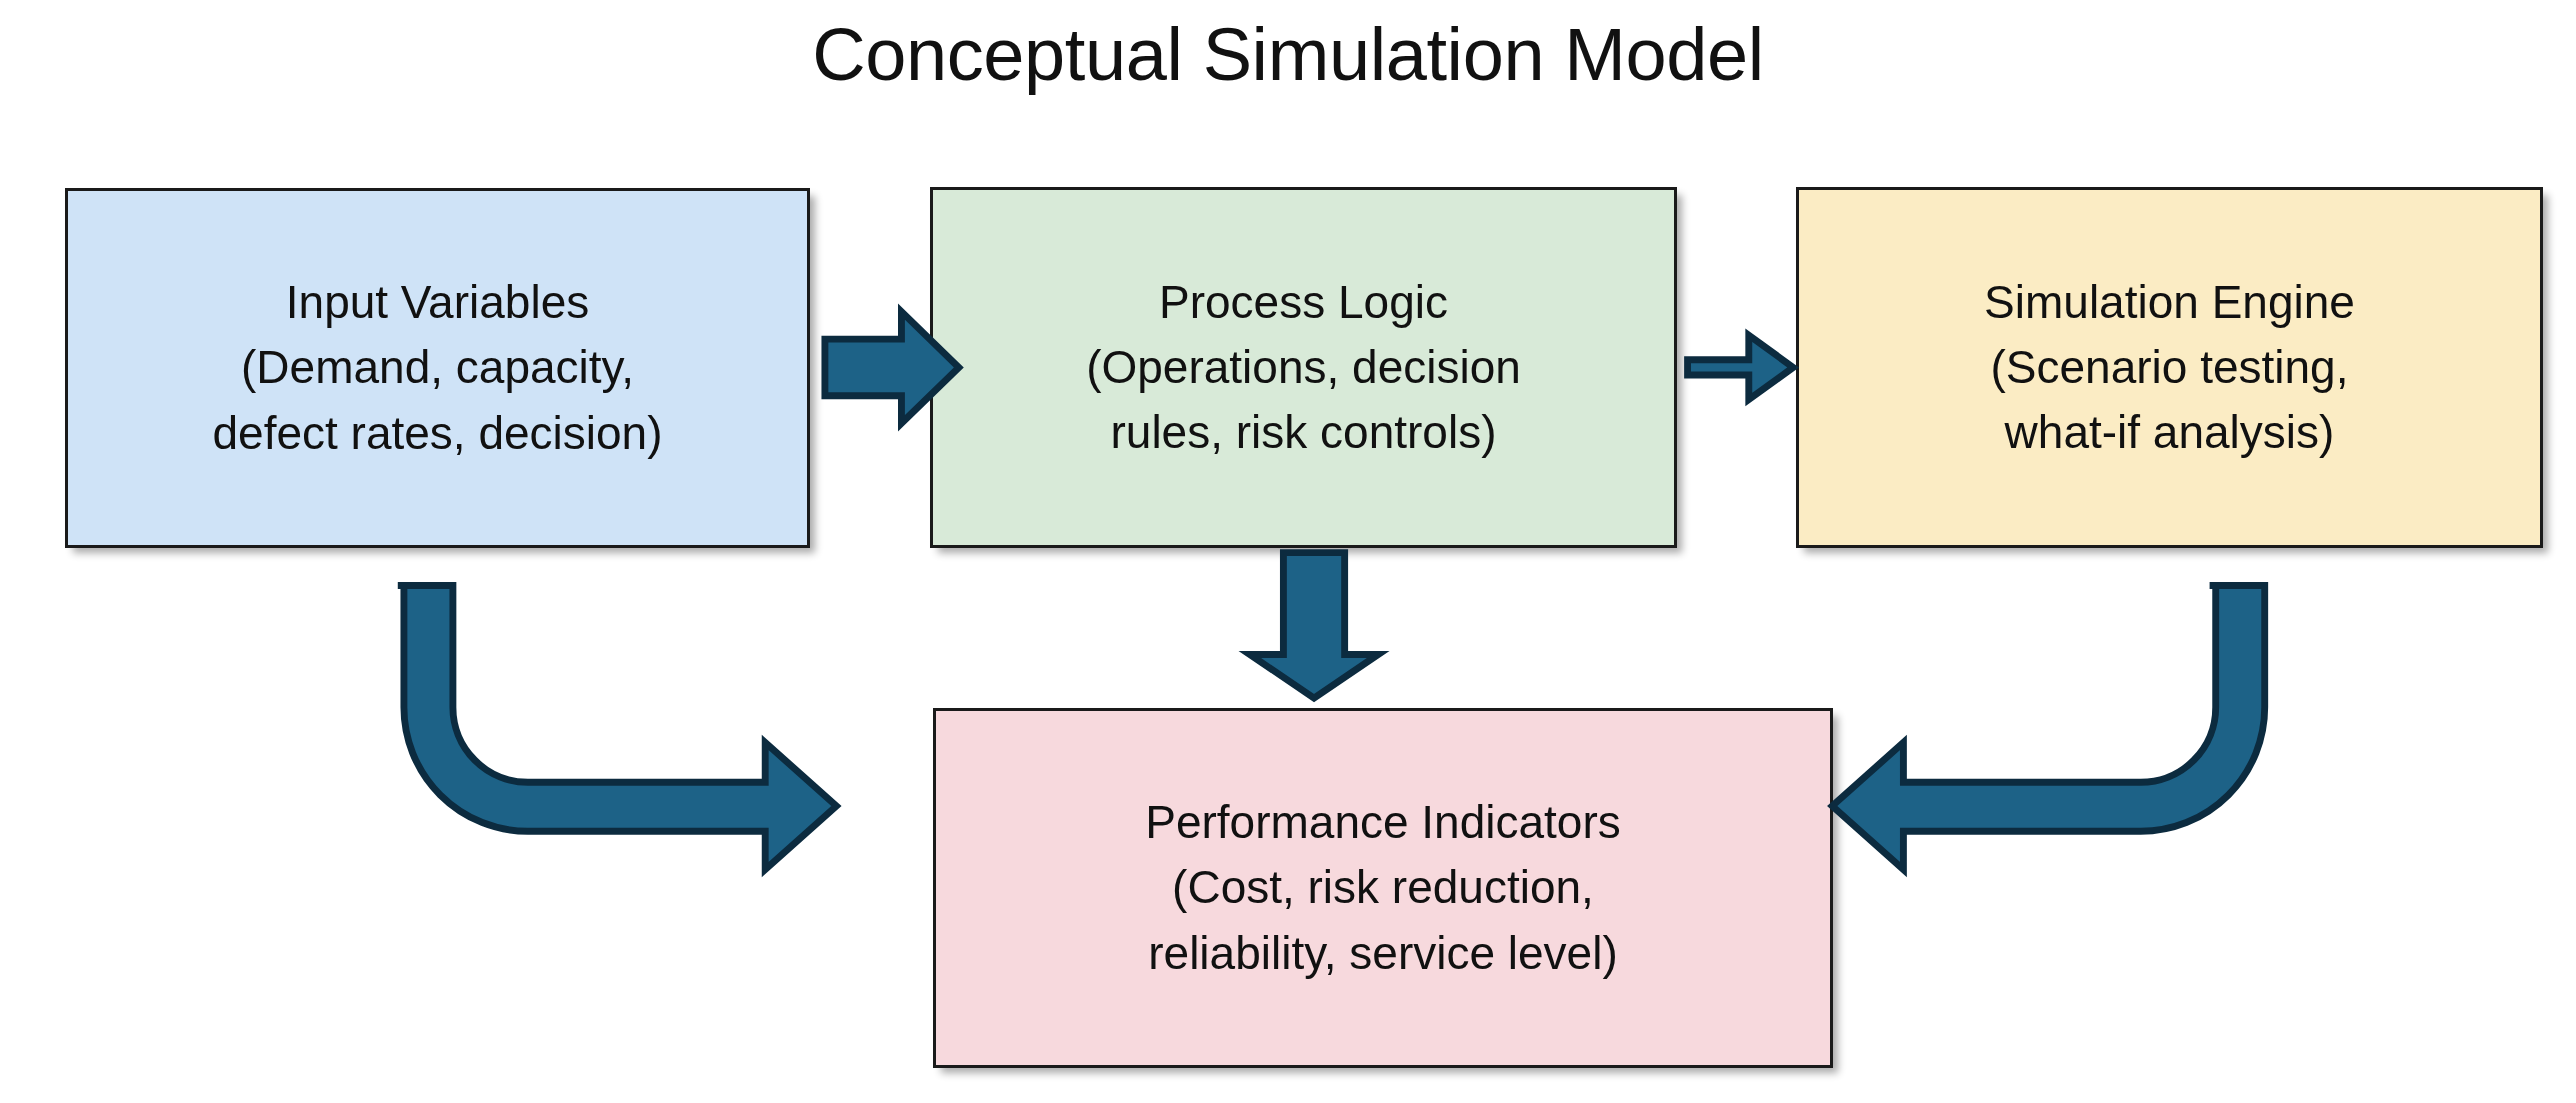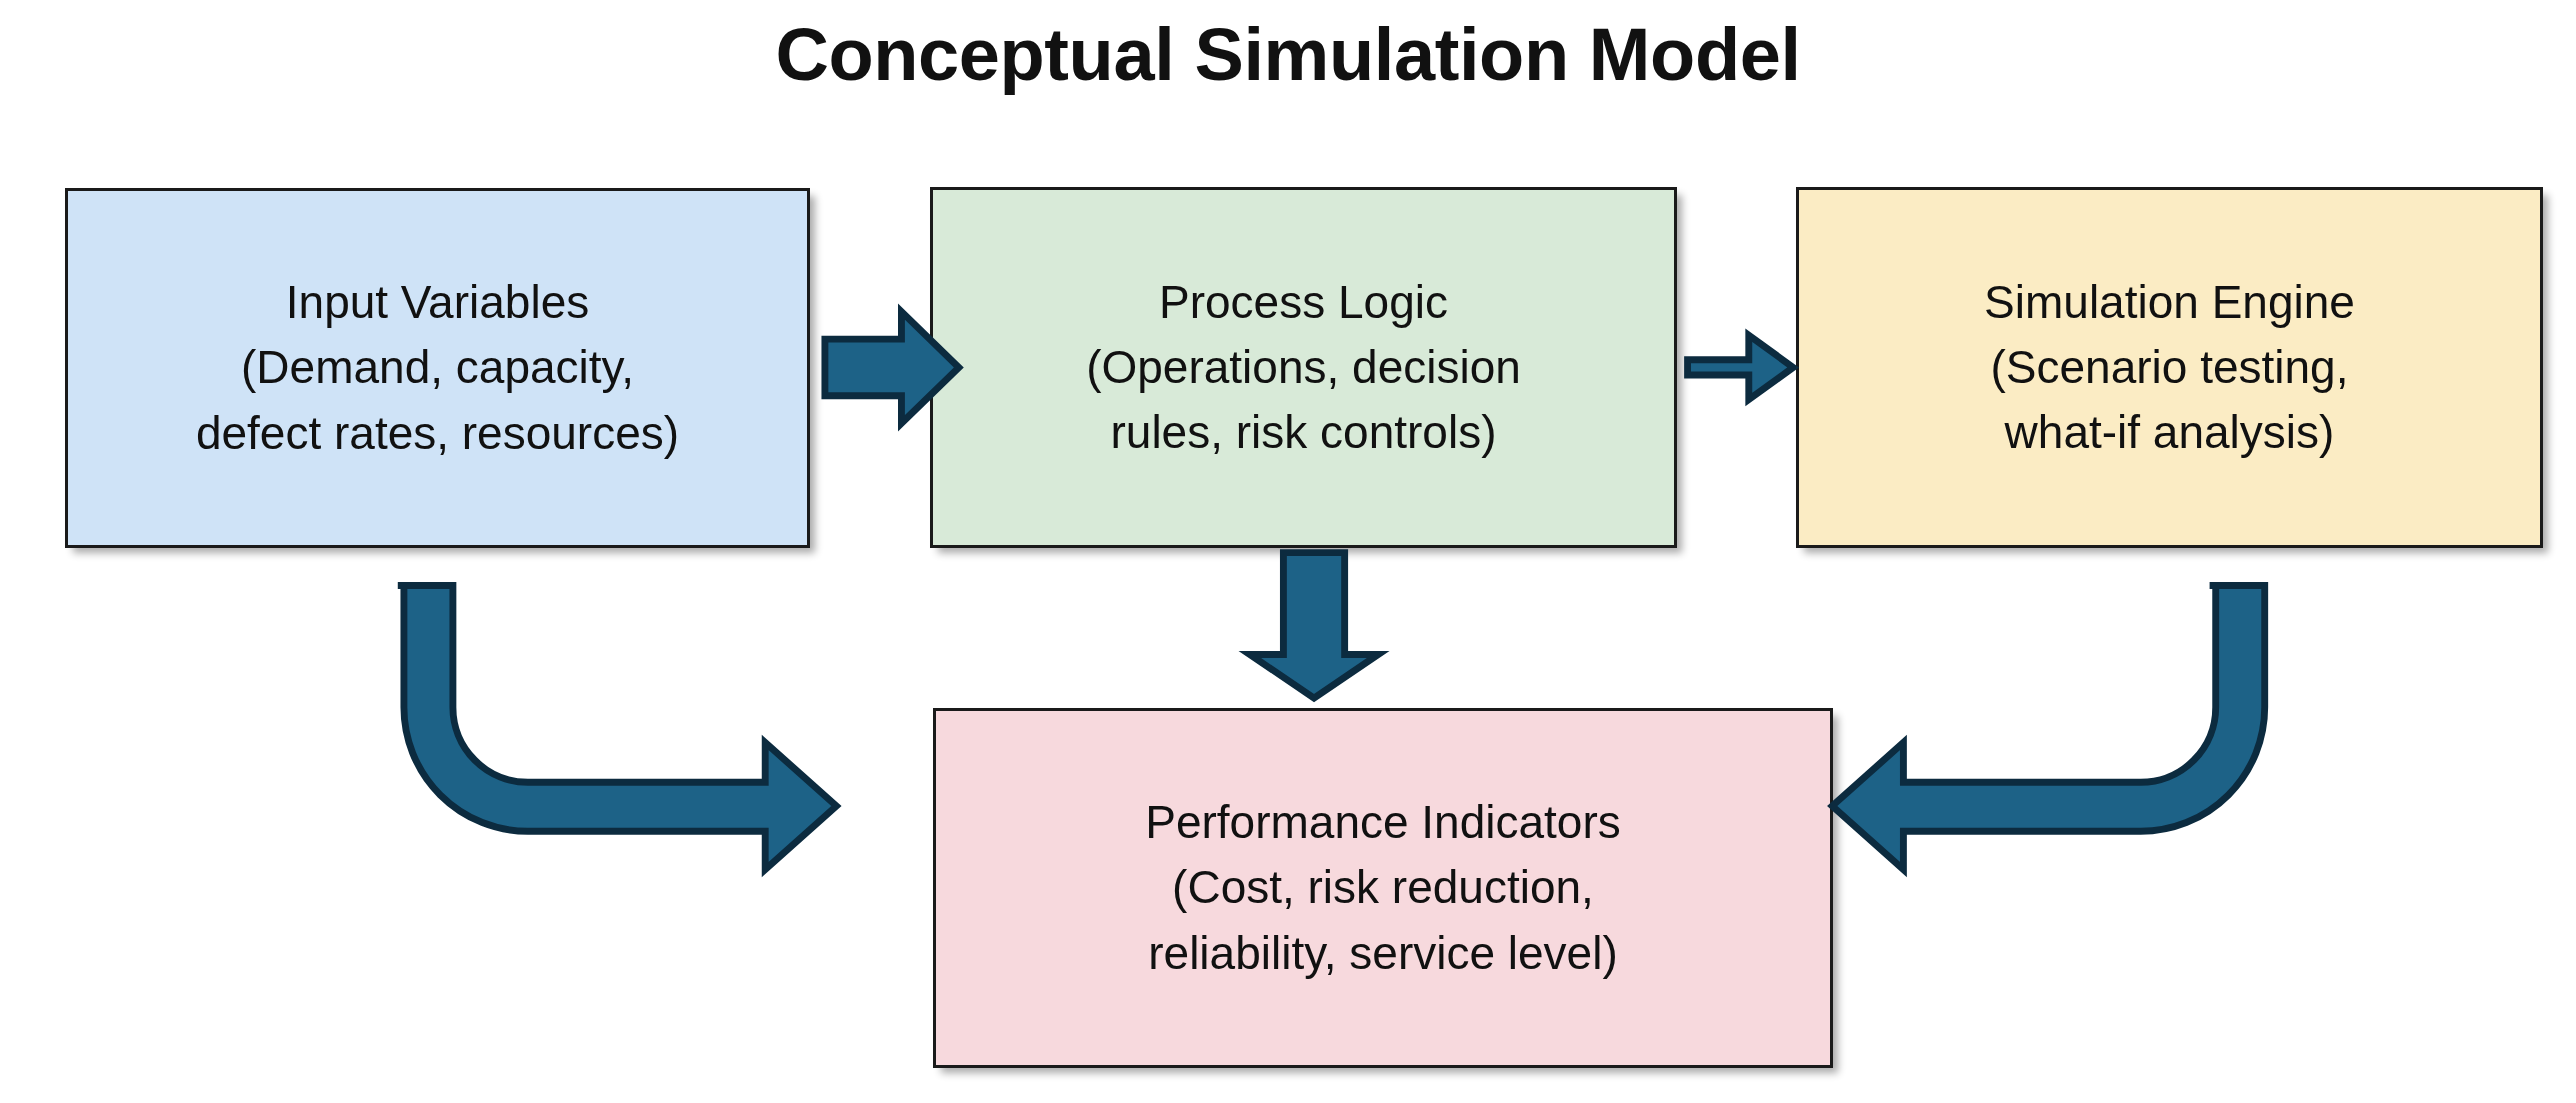--- a/index.html
+++ b/index.html
@@ -24,21 +24,21 @@
   }
 
   
   #diagram-title {
     position: absolute;
     left: 0;
     top: 13.8px;
     width: 2576px;
     text-align: center;
     font-size: 74px;
-    font-weight: bold;
+    font-weight: normal;
     color: #111111;
     letter-spacing: -0.4px;
     line-height: 1.1;
     white-space: nowrap;
   }
 
   
   .node-box {
     position: absolute;
     box-sizing: border-box;
@@ -96,21 +96,21 @@
 </head>
 <body>
 
 <div id="canvas">
 
   <div id="diagram-title">Conceptual Simulation Model</div>
 
   <div class="node-box" id="box-input-variables">
     <div class="node-label">Input Variables
 (Demand, capacity,
-defect rates, resources)</div>
+defect rates, decision)</div>
   </div>
 
   <div class="node-box" id="box-simulation-engine">
     <div class="node-label">Simulation Engine
 (Scenario testing,
 what-if analysis)</div>
   </div>
 
   <div class="node-box" id="box-process-logic">
     <div class="node-label">Process Logic

